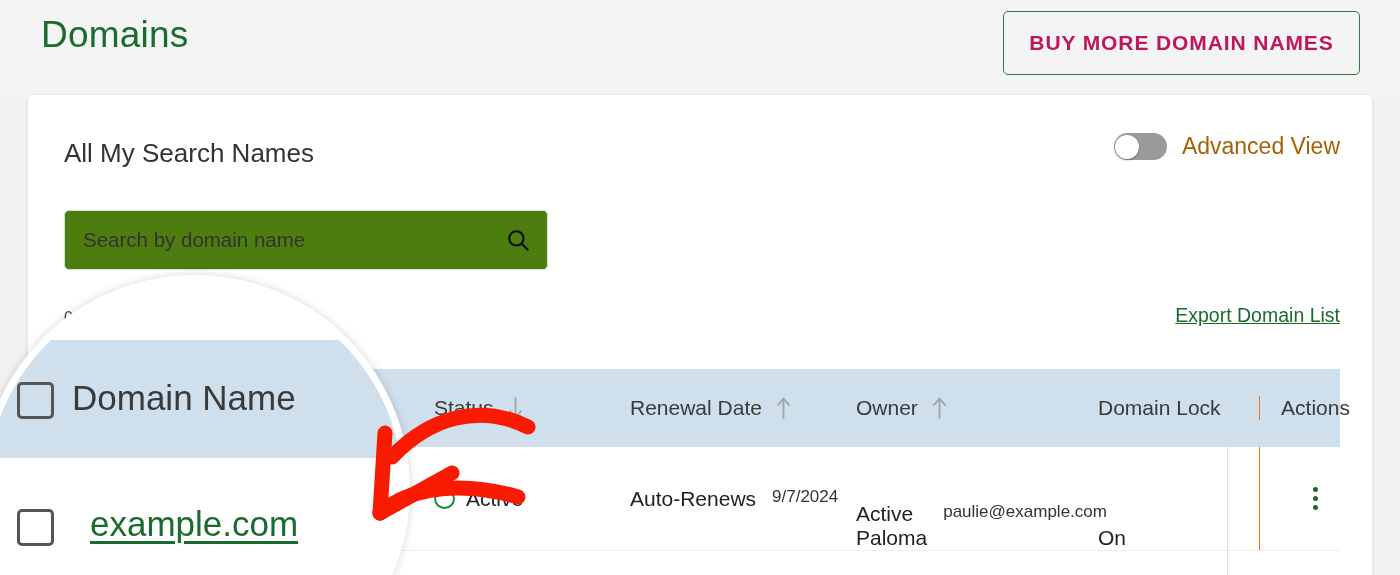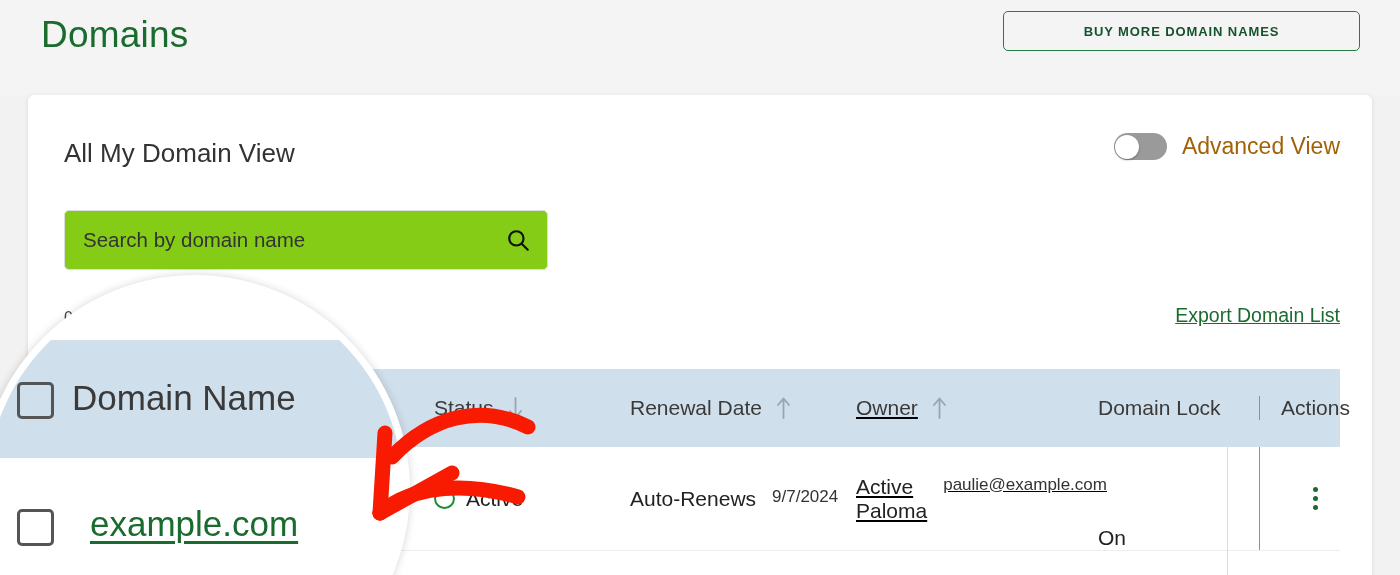--- a/index.html
+++ b/index.html
@@ -14,23 +14,23 @@
   
   .topbar {
     position: absolute; left: 0; top: 0; width: 1400px; height: 95px;
     background: #f4f4f4;
   }
   .page-title {
     position: absolute; left: 41px; top: 14px;
     font-size: 37px; color: #1a6b2e; font-weight: 400; letter-spacing: .2px;
   }
   .buy-btn {
-    position: absolute; left: 1003px; top: 11px; width: 357px; height: 40px;
+    position: absolute; left: 1003px; top: 11px; width: 357px; height: 64px;
     border: 1.6px solid #2a7b42; border-radius: 5px; background: #f4f4f4;
-    color: #14532d; font-size: 13px; font-weight: bold; letter-spacing: .9px;
+    color: #be185d; font-size: 21px; font-weight: bold; letter-spacing: .9px;
     display: flex; align-items: center; justify-content: center; cursor: pointer;
   }
 
   
   .card {
     position: absolute; left: 28px; top: 95px; width: 1344px; height: 520px;
     background: #fff; border-radius: 6px;
     box-shadow: 0 1px 4px rgba(0,0,0,.11);
     overflow: hidden;
   }
@@ -47,21 +47,21 @@
   }
   .toggle .knob {
     position: absolute; left: 1.5px; top: 1.5px; width: 24px; height: 24px;
     border-radius: 50%; background: #fff; box-shadow: 0 1px 2px rgba(0,0,0,.35);
   }
   .adv-label { font-size: 23px; color: #a16207; }
 
   
   .search-box {
     position: absolute; left: 36px; top: 115px; width: 484px; height: 60px;
-    border: 1px solid #ddd; border-radius: 5px; background: #84cc16;
+    border: 1px solid #ddd; border-radius: 5px; background: #4d7c0f;
     display: flex; align-items: center; padding: 0 16px 0 18px; cursor: text;
   }
   .search-box input {
     border: 0; outline: 0; flex: 1; font-size: 20.5px; color: #222;
     font-family: "Liberation Sans", sans-serif; background: transparent;
   }
   .search-box input::placeholder { color: #333; opacity: 1; }
   .search-icon { width: 26px; height: 26px; flex: none; }
 
   
@@ -78,21 +78,21 @@
   .thead {
     display: flex; align-items: center; height: 78px;
     background: #cfdfeb; width: 1312px; margin-top: 14px;
   }
   .tbody-row { display: flex; width: 1312px; min-height: 104px; border-bottom: 1px solid #eee; }
 
   .c-check { width: 100px; flex: none; display: flex; align-items: center; padding-left: 35px; }
   .c-name  { width: 306px; flex: none; display: flex; align-items: center; }
   .c-status{ width: 196px; flex: none; display: flex; align-items: center; }
   .c-renew { width: 226px; flex: none; display: flex; align-items: center; }
-  .c-owner { width: 238px; flex: none; display: flex; align-items: center; text-decoration: underline; }
+  .c-owner { width: 238px; flex: none; display: flex; align-items: flex-end; }
   .c-lock  { width: 165px; flex: none; display: flex; align-items: flex-end; padding-left: 4px; }
   .c-act   { width: 112px; flex: none; display: flex; align-items: center; justify-content: center;
              border-left: 1px solid #f97316; }
 
   .th-txt { font-size: 21px; color: #3a3a3a; }
   .sort-arrow { margin-left: 13px; width: 17px; height: 24px; flex: none; }
 
   .chk {
     width: 27px; height: 27px; border: 2px solid #555; border-radius: 4px;
     background: transparent; cursor: pointer; flex: none;
@@ -158,21 +158,21 @@
 
 <div class="page">
 
   <div class="topbar">
     <div class="page-title">Domains</div>
     <div class="buy-btn">BUY MORE DOMAIN NAMES</div>
   </div>
 
   <div class="card">
 
-    <div class="card-title">All My Domain View</div>
+    <div class="card-title">All My Search Names</div>
 
     <div class="adv-wrap">
       <div class="toggle">
         <div class="knob"></div>
       </div>
       <div class="adv-label">Advanced View</div>
     </div>
 
     <div class="search-box">
       <input type="text" placeholder="Search by domain name" style="">

